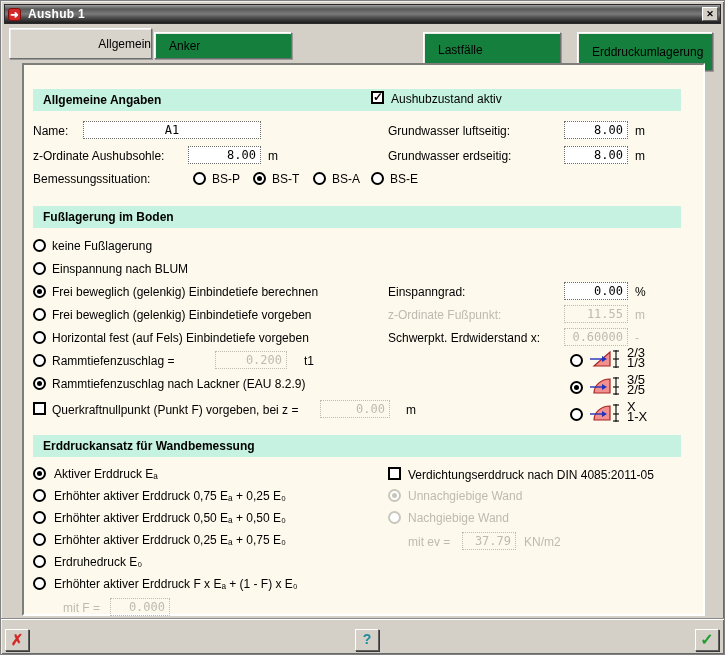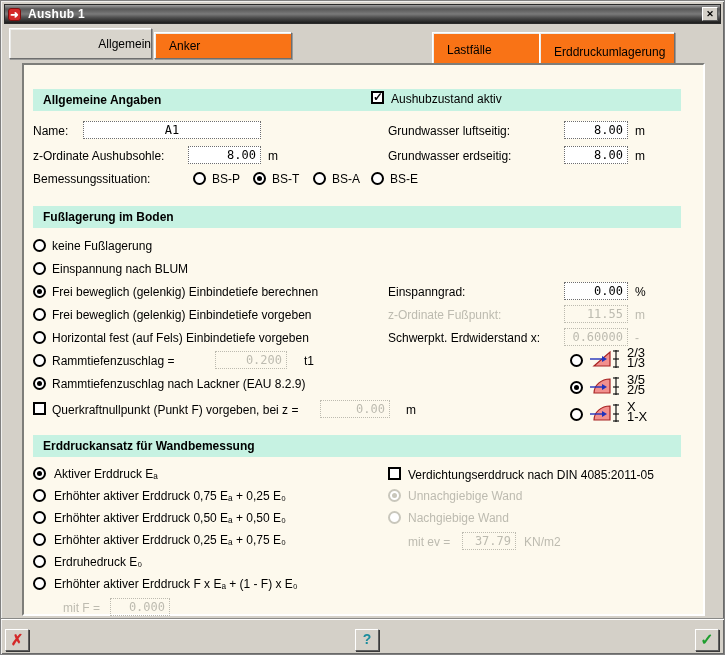--- a/index.html
+++ b/index.html
@@ -28,21 +28,21 @@
   }
   .title-text { color:#fff; font-weight:bold; font-size:12px; margin-left:7px; letter-spacing:0.3px; }
   .close-btn {
     position:absolute; right:2px; top:2px; width:16px; height:14px;
     background:#d4d0c8; border:1px solid; border-color:#ffffff #5a5a5a #5a5a5a #ffffff;
     font-size:9px; font-weight:bold; text-align:center; line-height:12px; color:#000;
   }
 
   
   .tab {
-    position:absolute; background:#f97316;
+    position:absolute; background:#15803d;
     border:1px solid; border-color:#ffffff #6e6e6e #6e6e6e #ffffff;
     box-shadow: inset 1px 1px 0 #ececea, 1px 1px 0 #9a9a98;
     padding-left:14px; display:flex; align-items:center; font-size:12px;
   }
   .tab.active { background:#d8d4cc;justify-content:flex-end; }
 
   
   .panel {
     position:absolute; left:21px; top:62px; width:683px; height:553px;
     background:#fdf9ed;
@@ -109,24 +109,24 @@
     <span class="title-text">Aushub 1</span>
     <span class="close-btn">✕</span>
   </div>
 
   <div class="tab active" style="left:8px;top:27px;width:143px;height:31px">
       <span>Allgemein</span>
     </div>
   <div class="tab" style="left:153px;top:31px;width:138px;height:27px">
       <span>Anker</span>
     </div>
-  <div class="tab" style="left:431px;top:31px;width:138px;height:36px">
+  <div class="tab" style="left:422px;top:31px;width:138px;height:36px">
       <span>Lastfälle</span>
     </div>
-  <div class="tab" style="left:538px;top:31px;width:136px;height:39px">
+  <div class="tab" style="left:576px;top:31px;width:136px;height:39px">
       <span>Erddruckumlagerung</span>
     </div>
 
   <div class="panel">
 
     <div class="band" style="top:24px">Allgemeine Angaben</div>
     <span class="cb on" style="left:347px;top:26px"></span>
     <span class="lbl" style="left:367px;top:27px">Aushubzustand aktiv</span>
 
     <span class="lbl" style="left:9px;top:59px">Name:</span>

